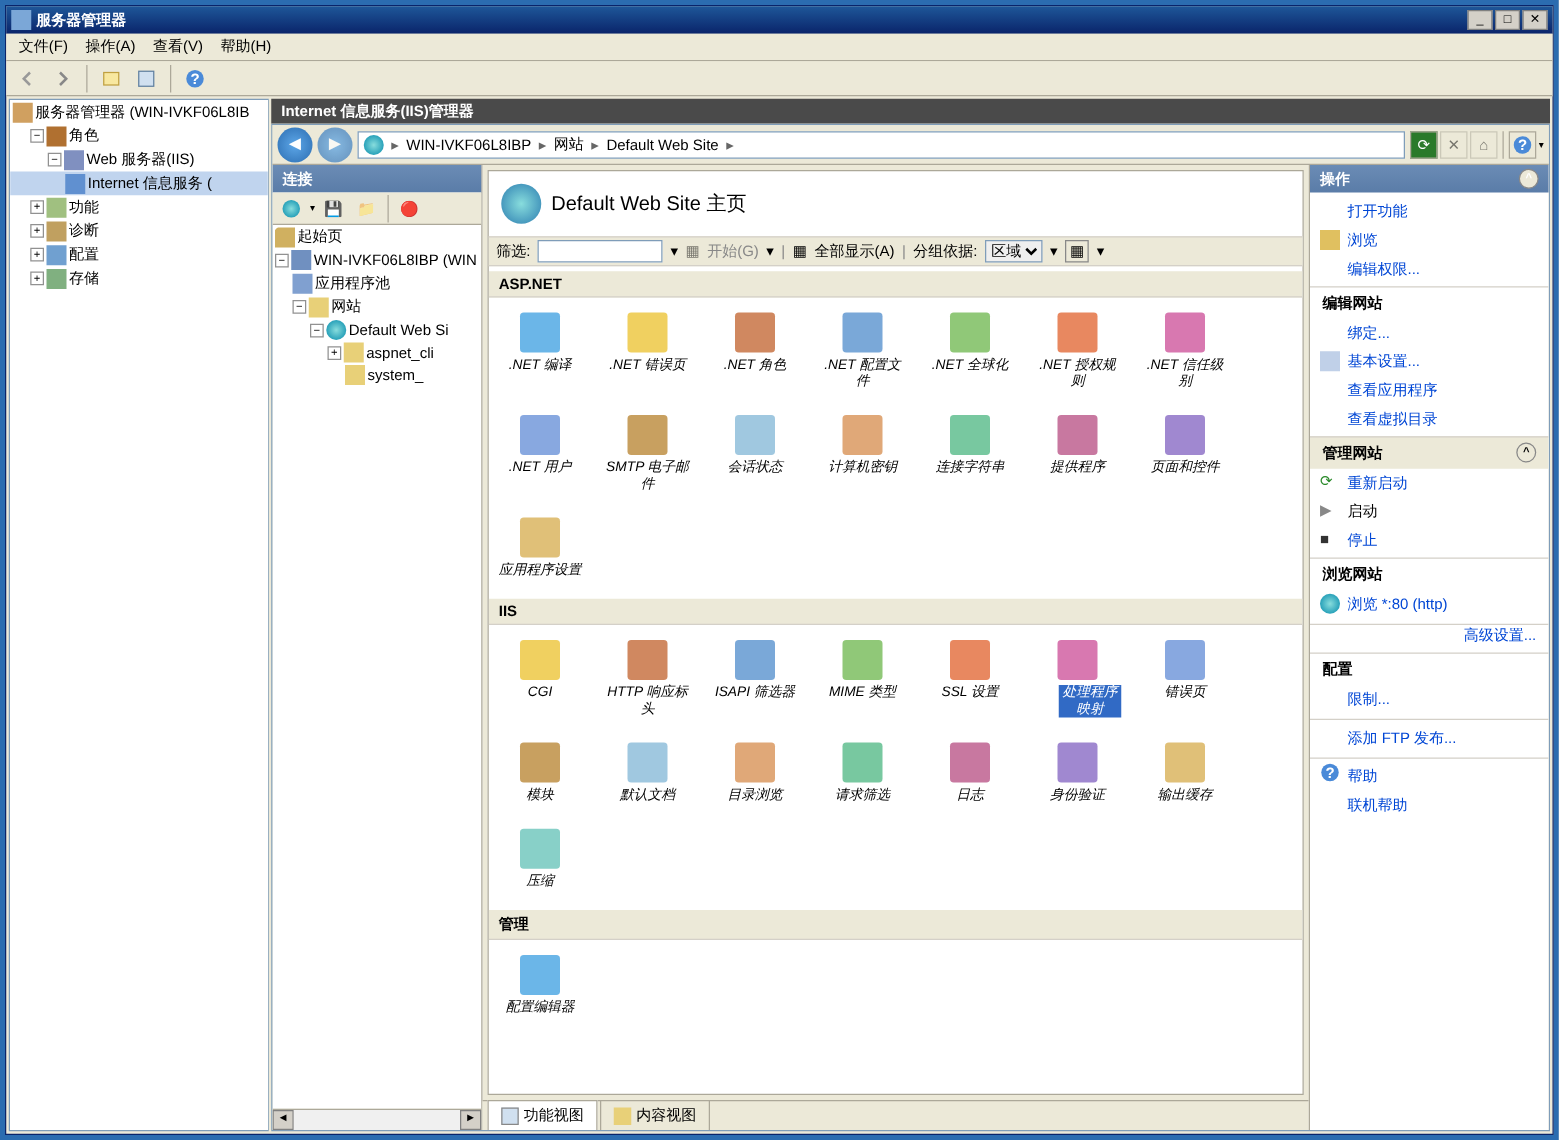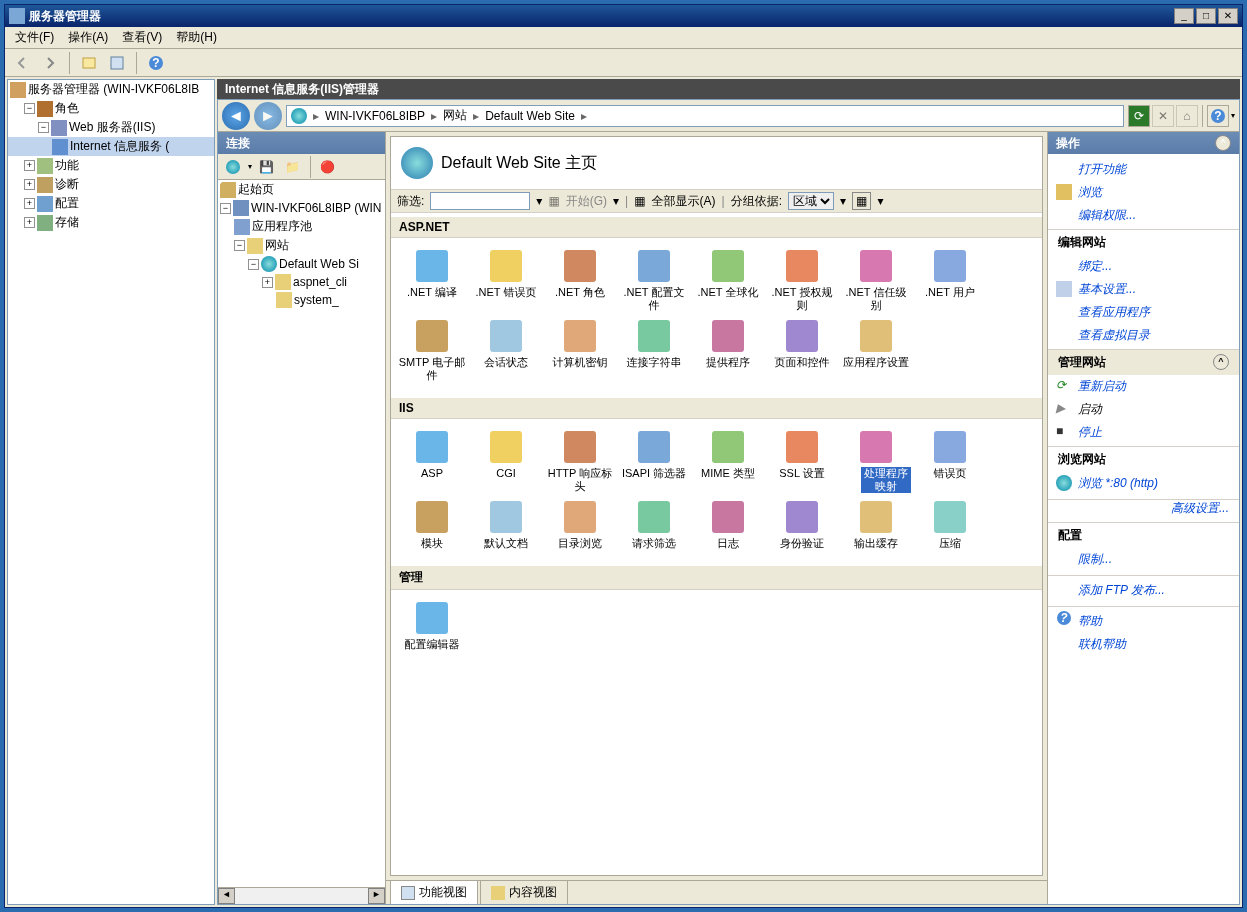--- a/index.html
+++ b/index.html
@@ -40,32 +40,32 @@
 .conn-tree{flex:1;overflow:auto;border-radius:10px;}
 .center-pane{flex:1;display:flex;flex-direction:column;background:#fff;margin:4px;border:1px solid #aca899;}
 .page-title{display:flex;align-items:center;padding:10px;gap:8px;}
 .page-title .big-globe{width:32px;height:32px;border-radius:16px;background:radial-gradient(#8dd,#2b7cb0);}
 .page-title h2{font-size:16px;font-weight:normal;}
 .filter-bar{height:24px;background:#ece9d8;border-top:1px solid #d4d0c8;border-bottom:1px solid #d4d0c8;display:flex;align-items:center;padding:0 6px;gap:6px;}
 .filter-bar input{width:100px;height:18px;border:1px solid #7f9db9;}
 .filter-bar select{height:18px;border:1px solid #7f9db9;}
 .feature-area{flex:1;overflow-y:auto;padding:0;}
 .group-hdr{background:#ece9d8;padding:3px 8px;font-weight:bold;border-bottom:1px solid #d4d0c8;margin-top:4px;}
-.icon-grid{display:flex;flex-wrap:wrap;padding:8px 4px;gap:0;}
+.icon-grid{display:flex;flex-wrap:wrap;padding:8px 4px;gap:12px;font-style:italic;}
 .feat{width:74px;text-align:center;padding:4px 2px;}
 .feat .fi{width:32px;height:32px;margin:0 auto 4px;border-radius:3px;}
 .feat .fl{font-size:11px;line-height:13px;word-break:break-all;}
 .feat.sel .fl{background:#316ac5;color:#fff;margin-left:20px;}
 .bottom-tabs{height:24px;background:#ece9d8;border-top:1px solid #aca899;display:flex;align-items:center;padding:0 4px;}
 .btab{padding:3px 10px;border:1px solid #aca899;background:#fff;margin-right:2px;display:flex;align-items:center;gap:4px;}
 .btab.inactive{background:#ece9d8;}
 .action-pane{width:192px;border-left:1px solid #aca899;background:#fff;display:flex;flex-direction:column;}
 .action-body{flex:1;overflow-y:auto;padding:4px 0;}
 .act-group-title{font-weight:bold;padding:4px 10px;border-top:1px solid #d4d0c8;margin-top:2px;}
-.act-item{padding:3px 10px 3px 30px;color:#0046d5;position:relative;font-style:italic;}
+.act-item{padding:3px 10px 3px 30px;color:#0046d5;position:relative;}
 .act-item.black{color:#000;}
 .act-item .ai{position:absolute;left:8px;top:3px;width:16px;height:16px;}
 .scrollbar-bottom{height:17px;background:#ece9d8;border-top:1px solid #aca899;display:flex;}
 .scrollbar-bottom .track{flex:1;background:#f0f0f0;}
 .scrollbar-bottom .sbtn{width:17px;background:#d4d0c8;border:1px solid #808080;text-align:center;font-size:9px;}
 .collapse-btn{width:16px;height:16px;border:1px solid #888;border-radius:8px;background:#ece9d8;margin-left:auto;text-align:center;line-height:13px;font-size:9px;}
 </style>
 </head>
 <body>
 
@@ -329,24 +329,20 @@
                       <div class="fl">页面和控件</div>
                     </div>
                     <div class="feat">
                       <div class="fi" style="background: rgb(224, 192, 120);"></div>
                       <div class="fl">应用程序设置</div>
                     </div>
                   </div>
                 <div class="group-hdr">IIS</div>
                 <div class="icon-grid" id="grid-iis">
                     <div class="feat">
-                      <div class="fi" style="background: rgb(107, 182, 232);"></div>
-                      <div class="fl">ASP</div>
-                    </div>
-                    <div class="feat">
                       <div class="fi" style="background: rgb(240, 208, 96);"></div>
                       <div class="fl">CGI</div>
                     </div>
                     <div class="feat">
                       <div class="fi" style="background: rgb(208, 136, 96);"></div>
                       <div class="fl">HTTP 响应标头</div>
                     </div>
                     <div class="feat">
                       <div class="fi" style="background: rgb(122, 168, 216);"></div>
                       <div class="fl">ISAPI 筛选器</div>

